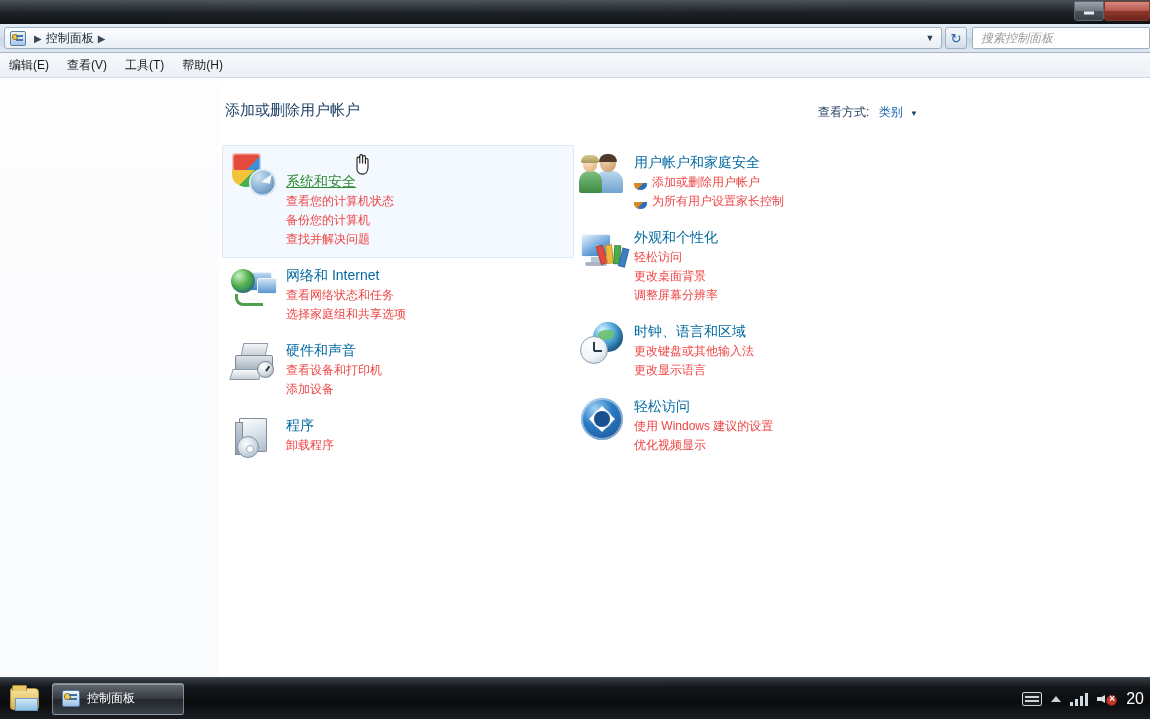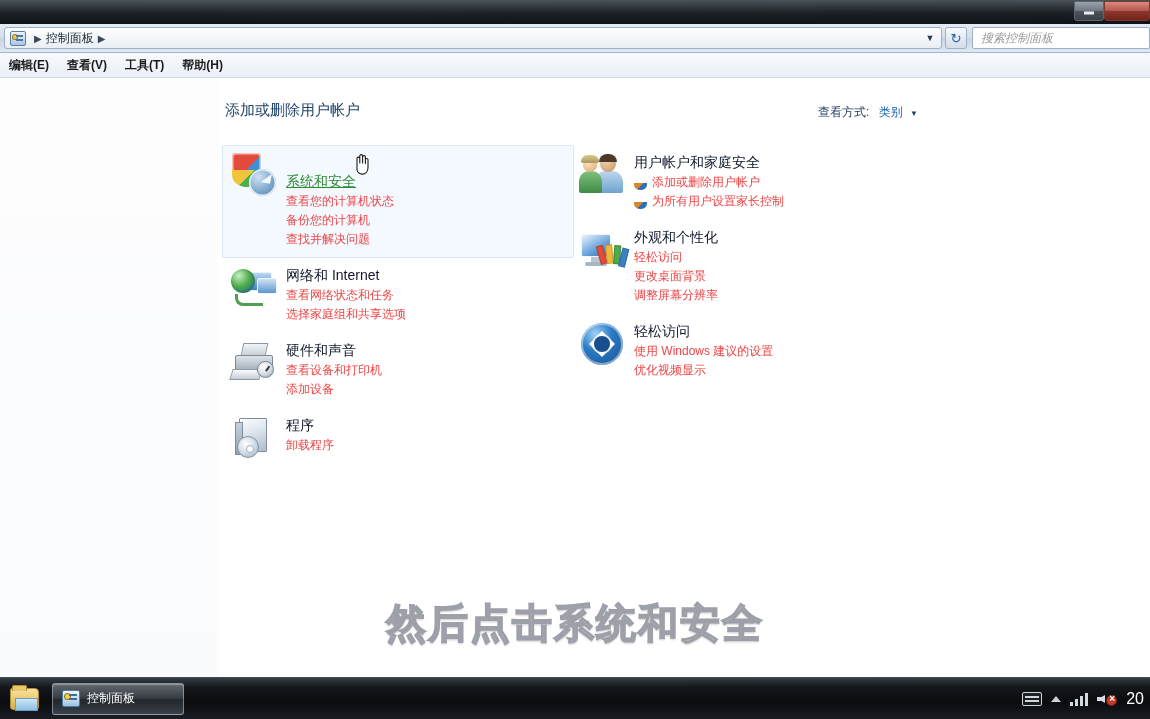--- a/index.html
+++ b/index.html
@@ -99,21 +99,21 @@
   }
   .searchbox .ph { font-size: 12px; color: #9b9b9b; font-style: italic; }
 
   
   .menubar {
     position: absolute; left: 0; top: 53px; width: 1150px; height: 25px;
     background: linear-gradient(180deg,#f6f9fc 0%, #eaf0f7 100%);
     border-bottom: 1px solid #cfdae6;
     display: flex; align-items: center; padding-left: 0;
   }
-  .menu-item { font-size: 12px; color: #1a1a1a; padding: 3px 9px; cursor: default; font-weight: bold; }
+  .menu-item { font-size: 12px; color: #1a1a1a; padding: 3px 9px; cursor: default; }
 
   
   .body {
     position: absolute; left: 0; top: 78px; width: 1150px; height: 599px;
     background: #ffffff;
   }
   .navpane {
     position: absolute; left: 0; top: 0; width: 218px; height: 100%;
     background: linear-gradient(180deg,#fdfdfe 0%, #f9fbfd 100%);
   }
@@ -144,21 +144,21 @@
     border: 1px solid transparent;
   }
   .cat.hover {
     background: #f3f9fe;
     border: 1px solid #dce8f3;
     border-radius: 2px;
   }
   .cat .icon { width: 46px; height: 46px; flex: none; position: relative; margin-top: 1px; }
   .cat .txt { padding-top: 1px; }
   .cat .title {
-    font-size: 14px; color: #0f172a; line-height: 17px; margin-bottom: 2px;
+    font-size: 14px; color: #0369a1; line-height: 17px; margin-bottom: 2px;
     display: inline-block;
   }
   .cat.hover .title { color: #2f8a34; text-decoration: underline; margin-top: 20px; }
   .cat .link {
     font-size: 12px; color: #ef4444; line-height: 19px; display: block;
     white-space: nowrap;
   }
   .cat .link.shield { padding-left: 18px; position: relative; }
   .cat .link.shield .sh {
     position: absolute; left: 0; top: 3px; width: 13px; height: 14px;
@@ -611,20 +611,31 @@
                 </div>
             </div>
             <div class="txt">
               <div><a class="title">外观和个性化</a></div>
               <span class="link">轻松访问</span>
               <span class="link">更改桌面背景</span>
               <span class="link">调整屏幕分辨率</span>
             </div>
           </div>
 
+          <div class="cat">
+            <div class="icon">
+              <div class="ic ico-cr-globe"></div>
+              <div class="ic ico-cr-clock"></div>
+            </div>
+            <div class="txt">
+              <div><a class="title">时钟、语言和区域</a></div>
+              <span class="link">更改键盘或其他输入法</span>
+              <span class="link">更改显示语言</span>
+            </div>
+          </div>
 
           <div class="cat">
             <div class="icon">
               <div class="ic ico-ea">
                 <span class="arr up"></span>
                   <span class="arr down"></span>
                 <span class="arr left"></span>
                   <span class="arr right"></span>
               </div>
             </div>
@@ -641,21 +652,20 @@
   </div>
 
   <div class="cursor">
     <svg width="20" height="24" viewBox="0 0 20 24">
       <path d="M5 13 L5 6.5 a1.4 1.4 0 0 1 2.8 0 L7.8 11 L7.8 4 a1.4 1.4 0 0 1 2.8 0
                L10.6 11 L10.6 5 a1.4 1.4 0 0 1 2.8 0 L13.4 11.5 L13.4 7.8
                a1.3 1.3 0 0 1 2.6 0 L16 15.5 c0 4-2.4 6.6-5.6 6.6 -3.2 0-5.4-2-5.4-5.2 Z" fill="#ffffff" stroke="#1a1a1a" stroke-width="1.1" stroke-linejoin="round"></path>
     </svg>
   </div>
 
-  <div class="subtitle">然后点击系统和安全</div>
 
   <div class="taskbar">
     <div class="ql-icon">
       <div class="folder"></div>
     </div>
     <div class="tb-btn">
       <span class="tb-cpicon"></span>
       <span class="lbl">控制面板</span>
     </div>
     <div class="tray">

